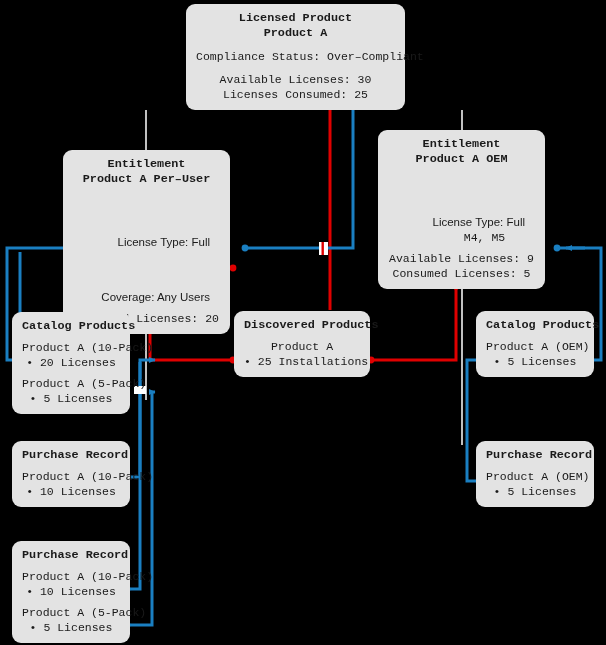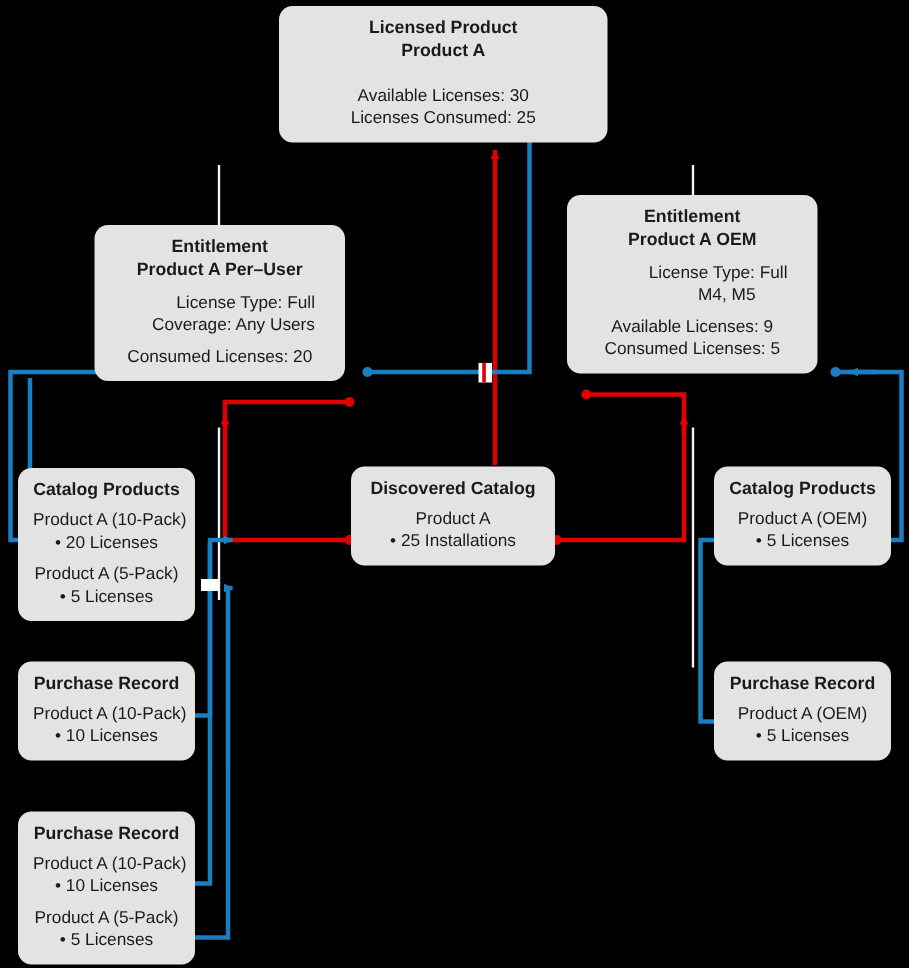--- a/index.html
+++ b/index.html
@@ -38,32 +38,34 @@
     line-height: 15px;
     z-index: 3;
   }
   .node .title {
     font-weight: bold;
     font-size: 11.8px;
     line-height: 15px;
   }
   .node .row {
     white-space: nowrap;
+    font-family: Liberation Mono, monospace;
   }
   .gap {
     height: 8px;
   }
   .gap-sm {
     height: 6px;
   }
   .lbl-r {
     display: block;
     text-align: right;
     padding-right: 10px;
     white-space: nowrap;
+    margin-top: 40px;
   }
   .pad {
     padding: 7px 10px 8px 10px;
   }
 </style>
 </head>
 <body>
 
 <div id="canvas">
 
@@ -138,20 +140,21 @@
 
     <g>
       <rect x="134" y="386" width="12" height="8" fill="#ffffff"></rect>
     </g>
   </svg>
 
   <div class="node pad" style="left:186px; top:4px; width:219px;">
     <div class="title row">Licensed Product</div>
     <div class="title row">Product A</div>
     <div class="gap"></div>
+    <div class="row">Compliance Status: Over–Compliant</div>
     <div class="gap"></div>
     <div class="row">Available Licenses: 30</div>
     <div class="row">Licenses Consumed: 25</div>
   </div>
 
   <div class="node pad" style="left:63px; top:150px; width:167px;">
     <div class="title row">Entitlement</div>
     <div class="title row">Product A Per–User</div>
     <div class="gap"></div>
     <div class="lbl-r">License Type:  Full</div>
@@ -175,21 +178,21 @@
     <div class="title row">Catalog Products</div>
     <div class="gap-sm"></div>
     <div class="row">Product A (10-Pack)</div>
     <div class="row">• 20 Licenses</div>
     <div class="gap-sm"></div>
     <div class="row">Product A (5-Pack)</div>
     <div class="row">• 5 Licenses</div>
   </div>
 
   <div class="node pad" style="left:234px; top:311px; width:136px;">
-    <div class="title row">Discovered Catalog</div>
+    <div class="title row">Discovered Products</div>
     <div class="gap-sm"></div>
     <div class="row">Product A</div>
     <div class="row">• 25 Installations</div>
   </div>
 
   <div class="node pad" style="left:476px; top:311px; width:118px;">
     <div class="title row">Catalog Products</div>
     <div class="gap-sm"></div>
     <div class="row">Product A (OEM)</div>
     <div class="row">• 5 Licenses</div>

